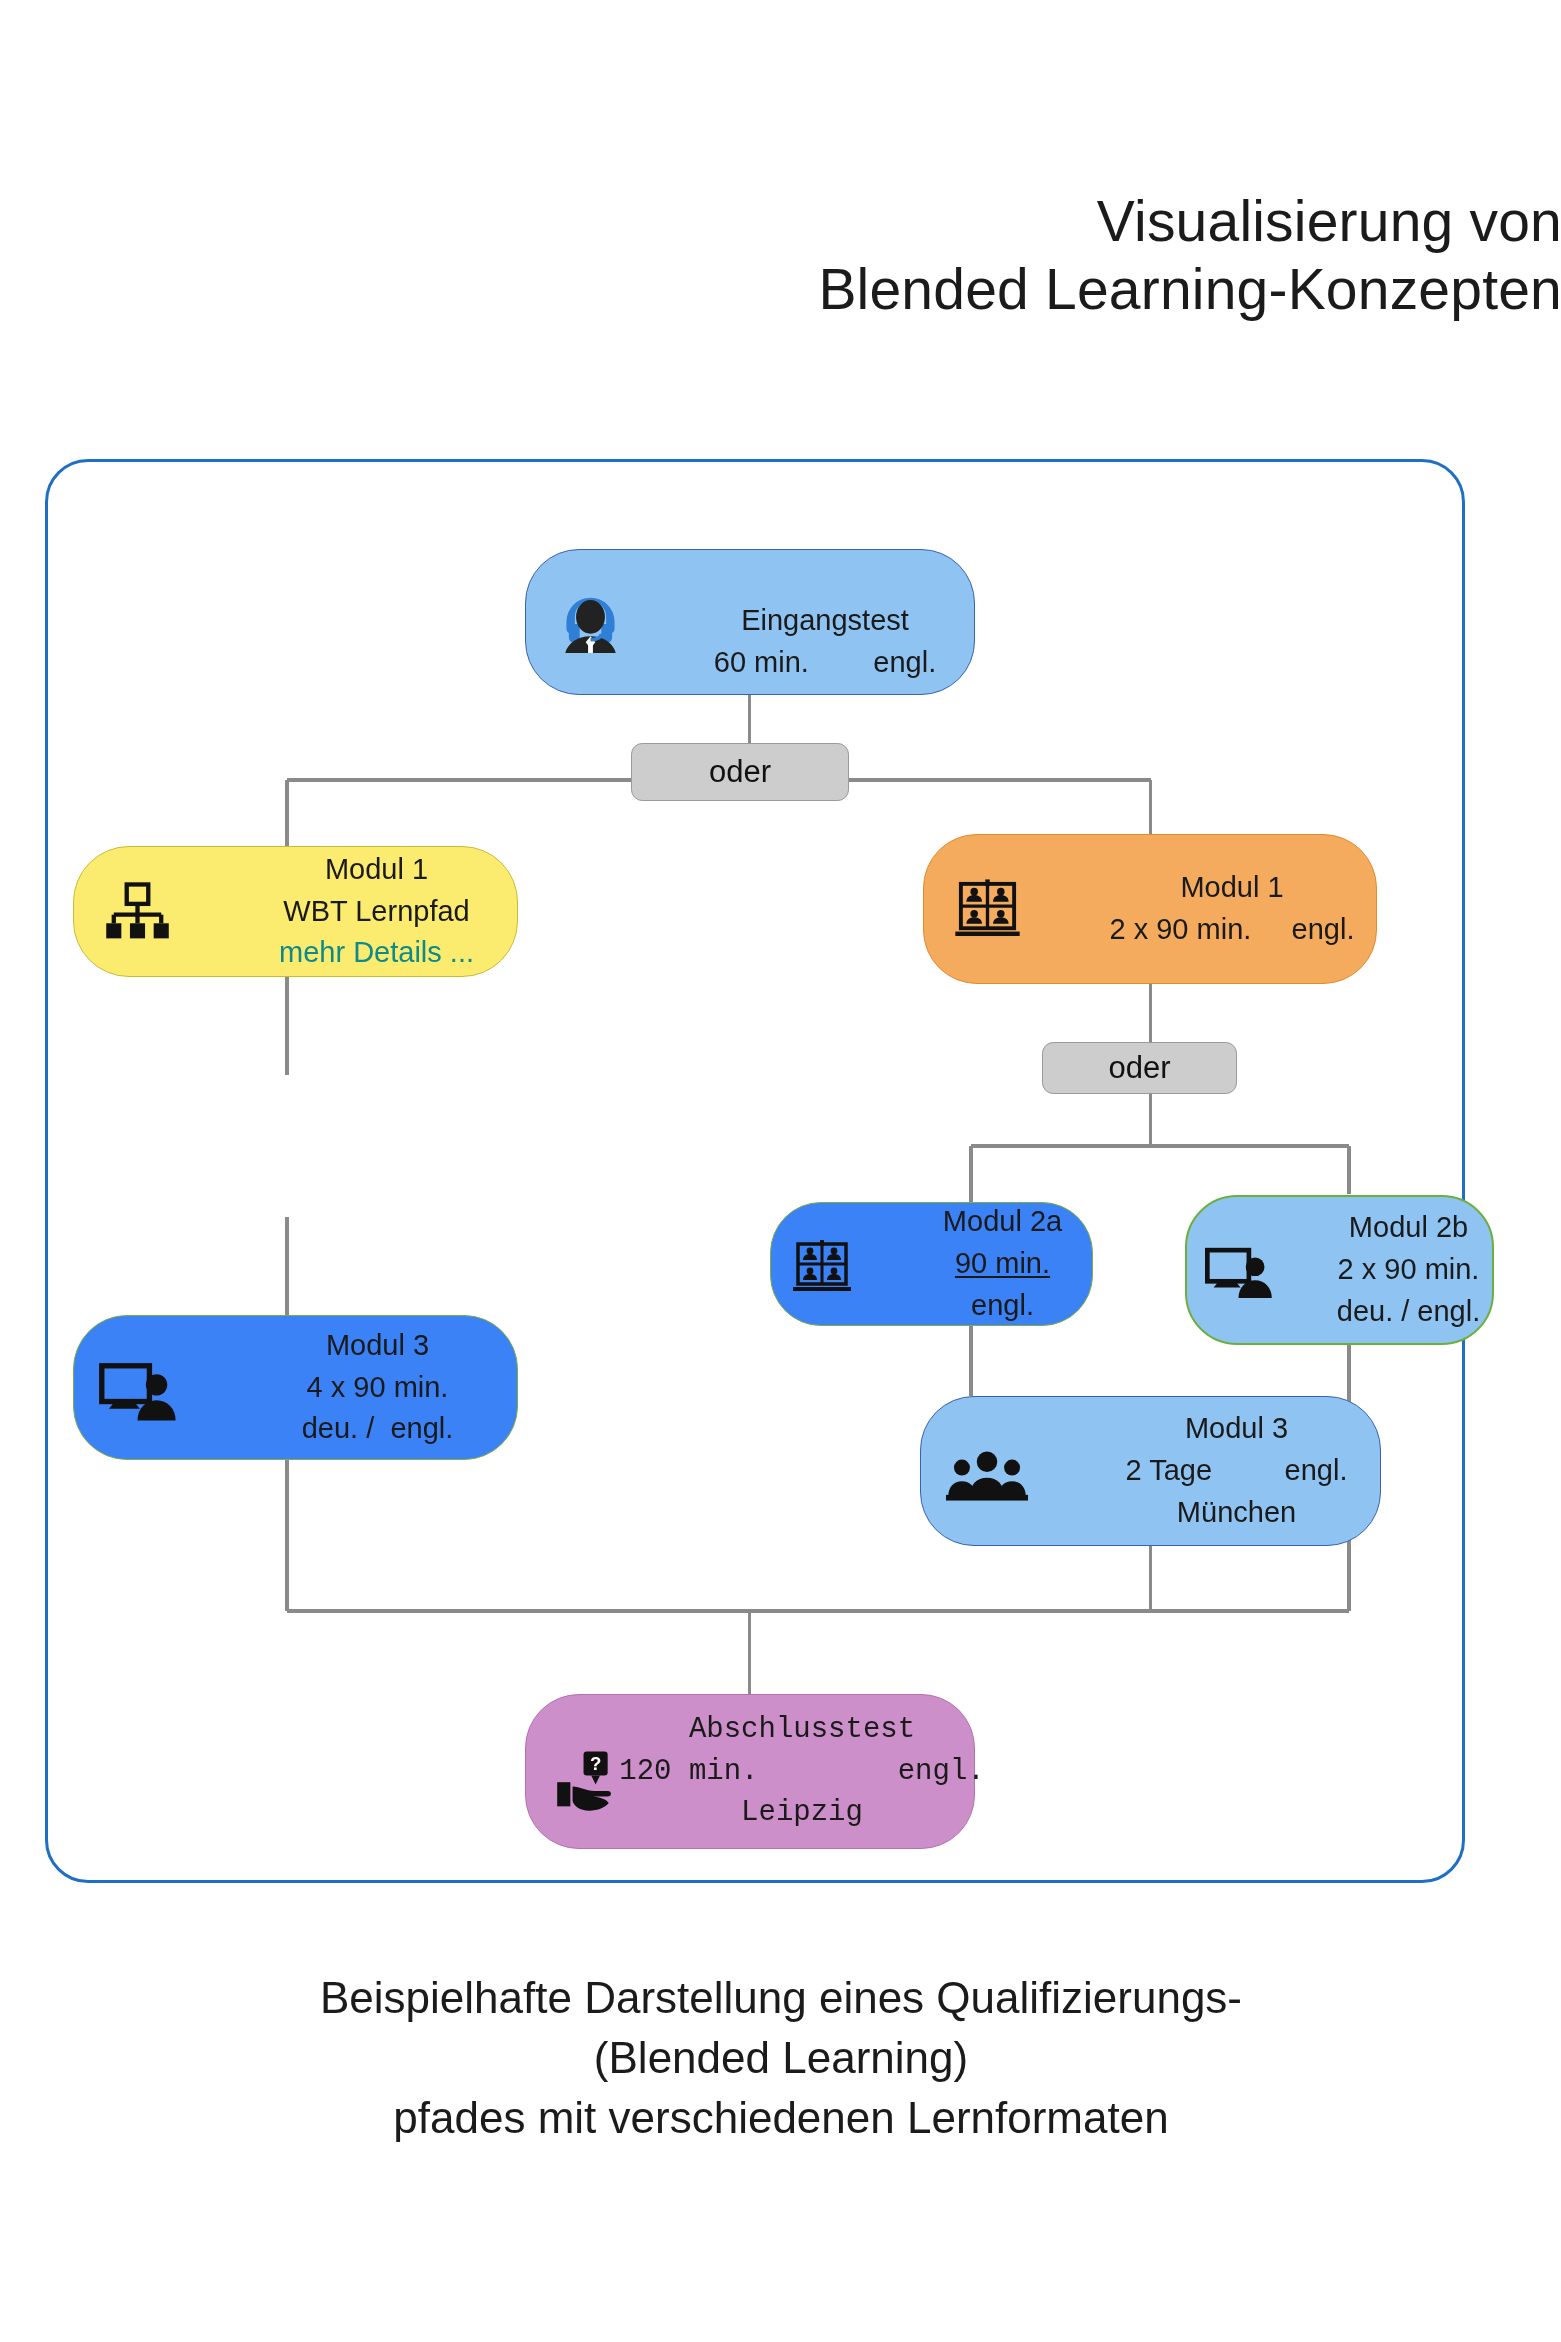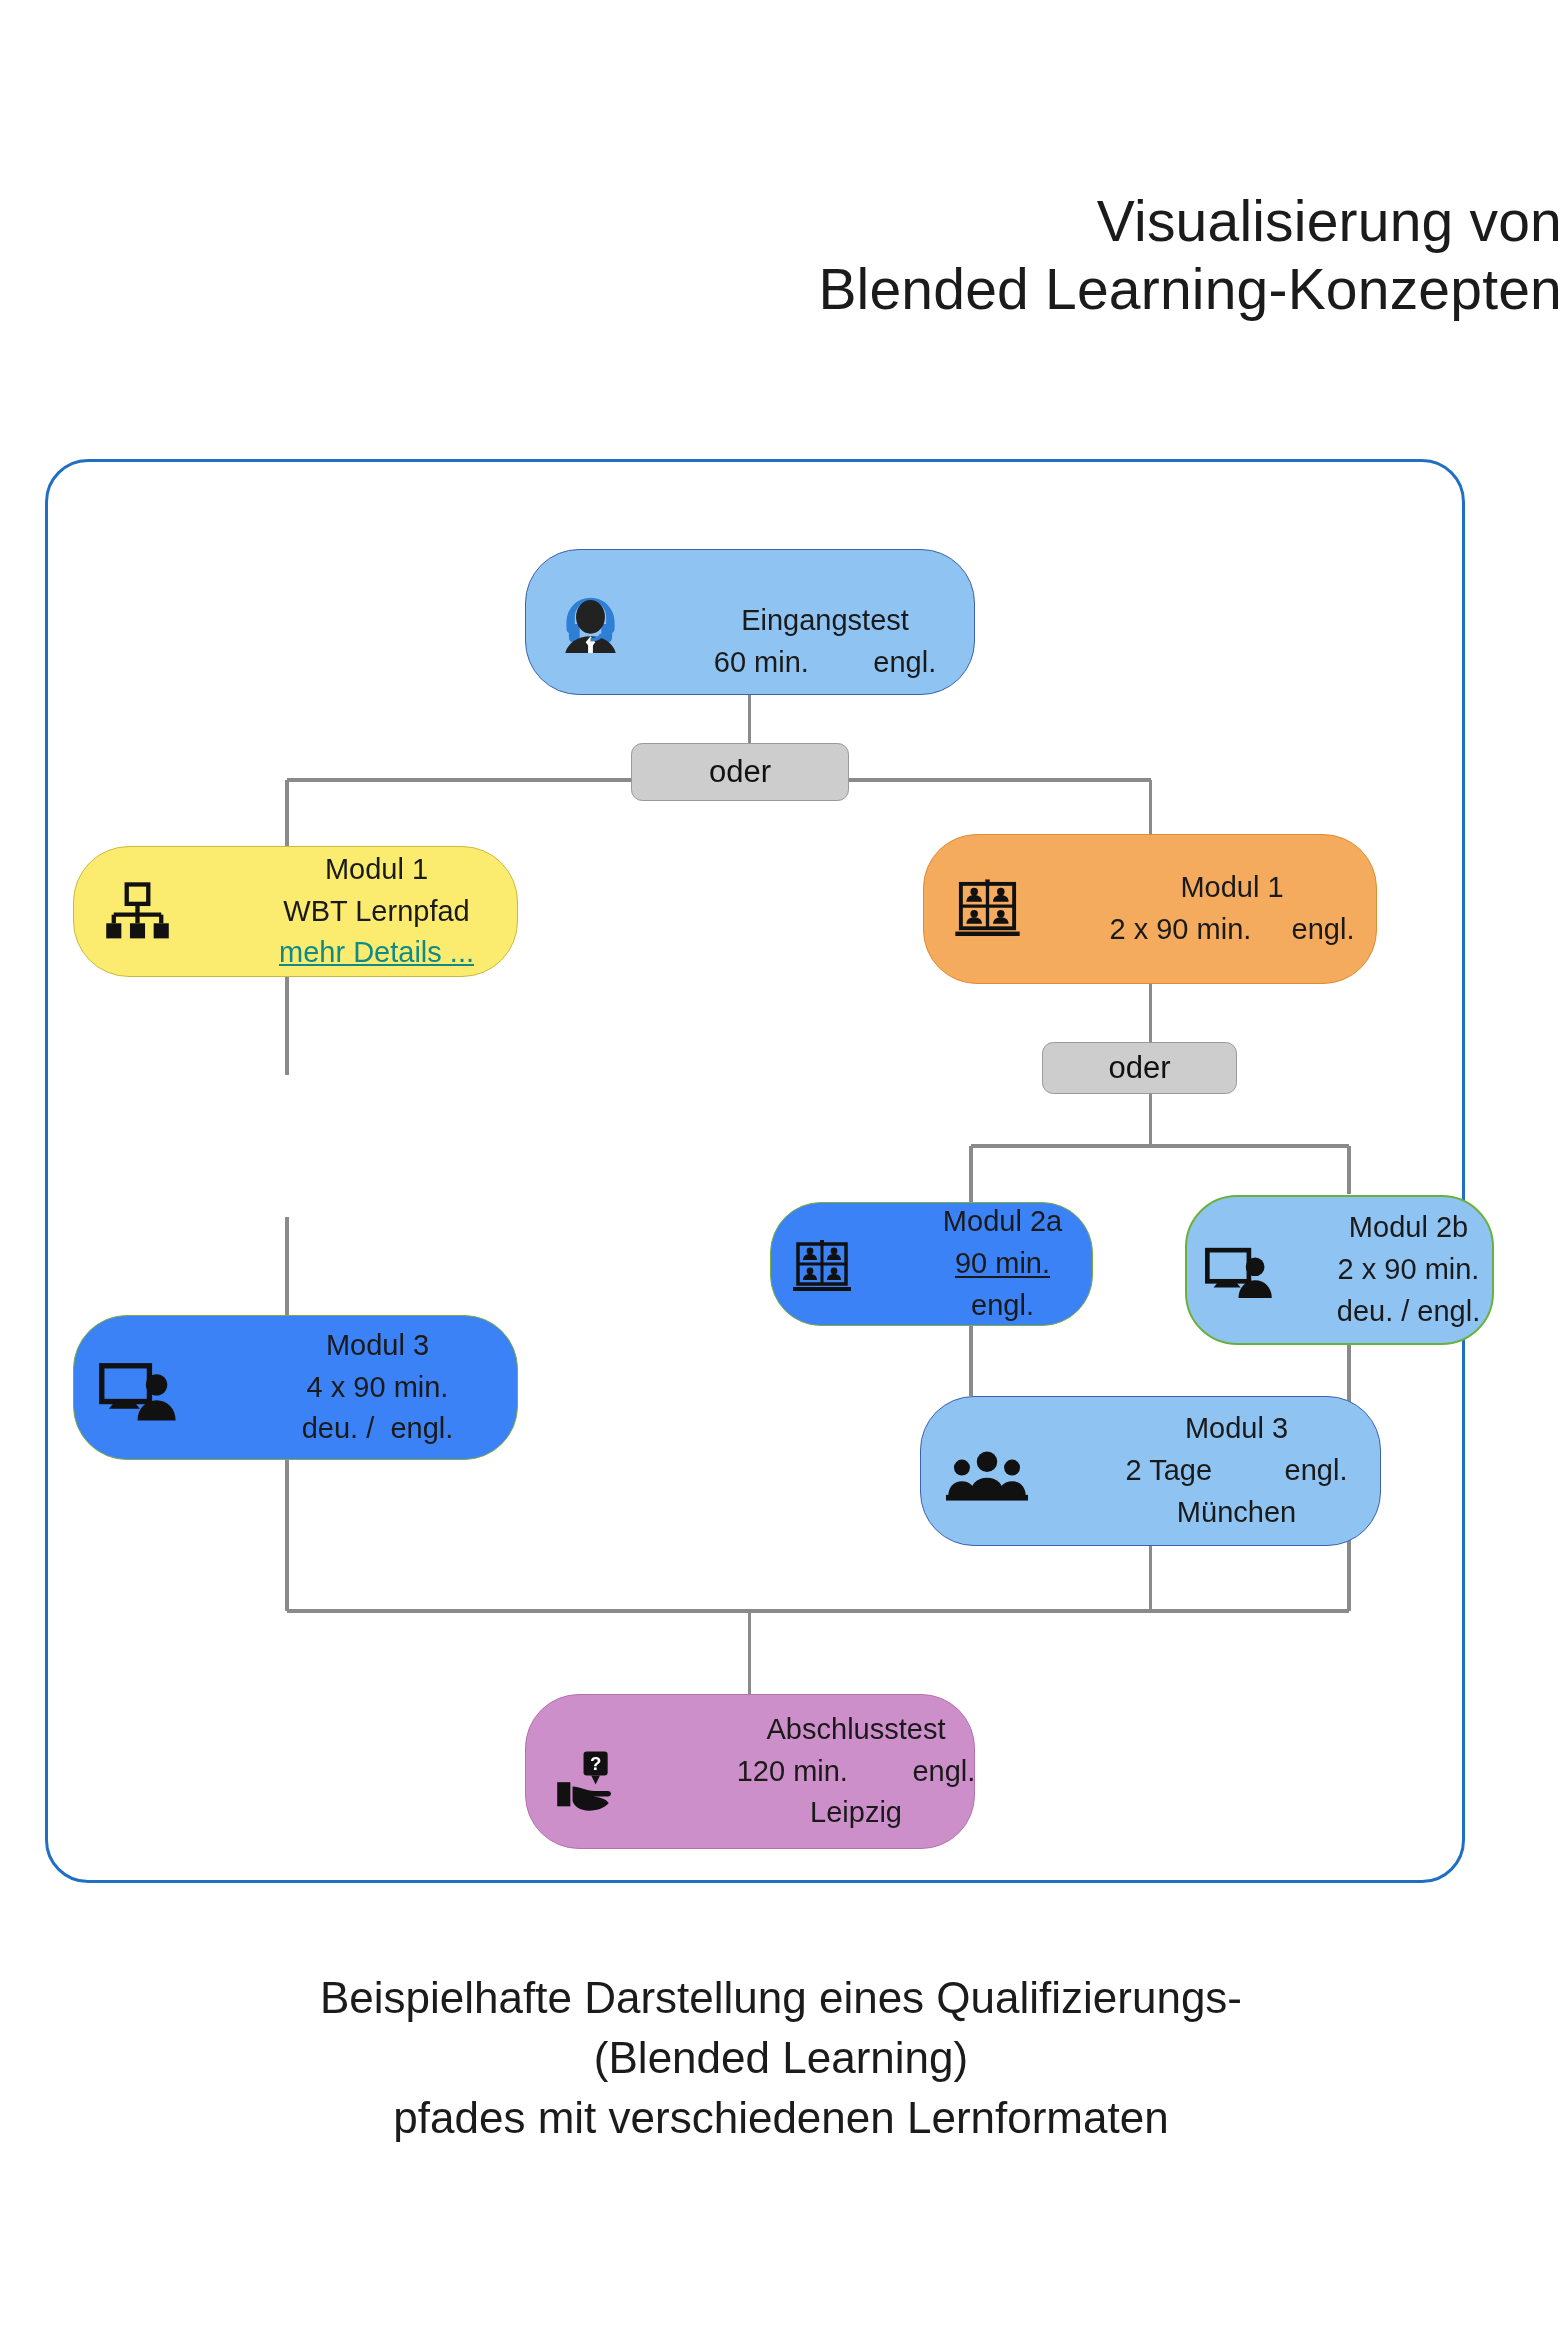--- a/index.html
+++ b/index.html
@@ -45,21 +45,21 @@
   .node .l2{font-size:29px;}
   .node .l3{font-size:29px;}
 
   .n-blue{background:#8fc3f2;border:1.9px solid #3a62ad;}
   .n-yellow{background:#fbec6f;border:1.9px solid #c9bb3a;}
   .n-orange{background:#f4ab5d;border:1.9px solid #e08b30;}
   .n-green{background:#3b82f6;border:1.9px solid #7fae3c;}
   .n-purple{background:#cd8fc9;border:1.9px solid #b471b0;}
   .n-greenborder{border:2.8px solid #6cb03c;}
 
-  .link{color:#0f8a8a;text-decoration:underline;}
+  .link{color:#0f8a8a;}
   .uline{text-decoration:underline;text-underline-offset:2.8px;}
 
   
   .oder{
     position:absolute;box-sizing:border-box;
     background:#cdcdcd;border:1.9px solid #9a9a9a;border-radius:11.2px;
     display:flex;align-items:center;justify-content:center;
     font-size:31px;color:#111;
   }
 
@@ -272,21 +272,21 @@
   <div class="node n-purple" style="left:525px;top:1694px;width:450px;height:155px;">
     <span class="ico" style="left:26px;top:49px;width:84px;height:71px;">
       <svg class="icn" viewBox="0 0 72 56" width="79" height="62" xmlns="http://www.w3.org/2000/svg">
         <rect x="26" y="2" width="22" height="22" rx="3" fill="#111"></rect>
         <path d="M33 24l4 8 4-8z" fill="#111"></path>
         <text x="37" y="19" font-size="17" font-weight="bold" fill="#fff" text-anchor="middle" font-family="Liberation Sans, sans-serif">?</text>
         <rect x="2" y="30" width="12" height="22" fill="#111"></rect>
         <path d="M16 34c7 0 12 4 20 4h12c4 0 4 5 0 5h-13c8 1 12 3 14 6-3 4-10 7-18 7-8 0-14-4-15-9z" fill="#111"></path>
       </svg>
     </span>
-    <span class="txt" style="padding-left:106px;">
+    <span class="txt" style="padding-left:52px;font-family:Liberation Mono, monospace;">
       <span class="row l1">Abschlusstest</span>
       <span class="row l2">120 min.        engl.</span>
       <span class="row l3">Leipzig</span>
     </span>
   </div>
 
   <div class="caption">
     <span class="cl">Beispielhafte Darstellung eines Qualifizierungs-</span>
     <span class="cl">(Blended Learning)</span>
     <span class="cl">pfades mit verschiedenen Lernformaten</span>

